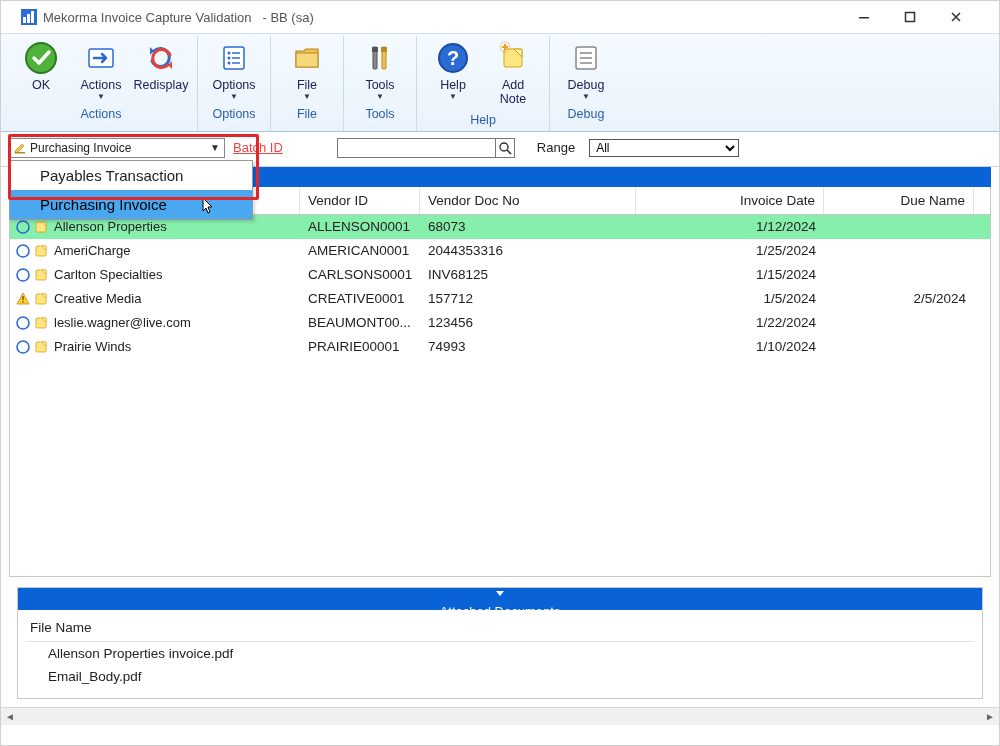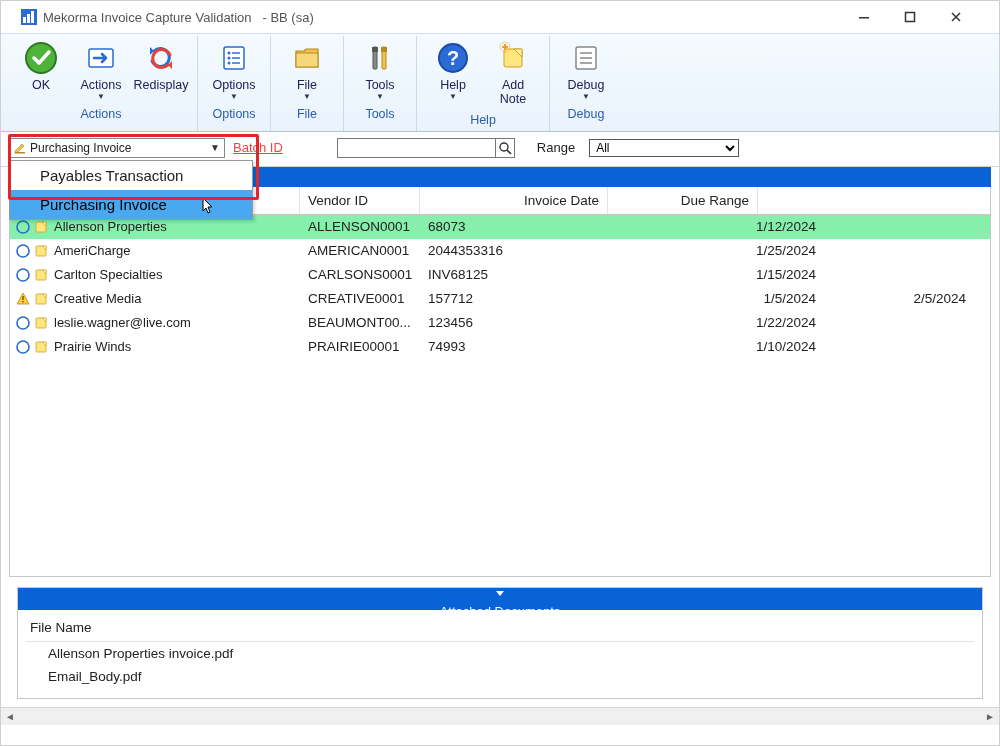--- a/index.html
+++ b/index.html
@@ -278,22 +278,23 @@
     <select class="range-select">
       <option>All</option>
     </select>
   </div>
 
   <div class="main">
     <div class="blue-band"></div>
     <div class="grid-head">
       <div class="cell c-vendorname"></div>
       <div class="cell c-vendorid">Vendor ID</div>
+      <div class="cell c-docno">Vendor Doc No</div>
       <div class="cell c-invdate">Invoice Date</div>
-      <div class="cell c-duedate">Due Range</div>
+      <div class="cell c-duedate">Due Name</div>
     </div>
     <div class="grid-body" id="grid-body">
         <div class="grid-row">
           <div class="row-icons">
             <svg class="tiny" viewBox="0 0 14 14">
               <circle cx="7" cy="7" r="6" fill="none" stroke="#2b6bd4" stroke-width="1.6"></circle>
             </svg>
             <svg class="tiny" viewBox="0 0 14 14">
               <rect x="2" y="2" width="10" height="10" rx="1" fill="#ffe680" stroke="#d4a017" stroke-width="0.8"></rect>
               <path d="M8 2 L12 2 L12 6 Z" fill="#fff3b0" stroke="#d4a017" stroke-width="0.6"></path>

